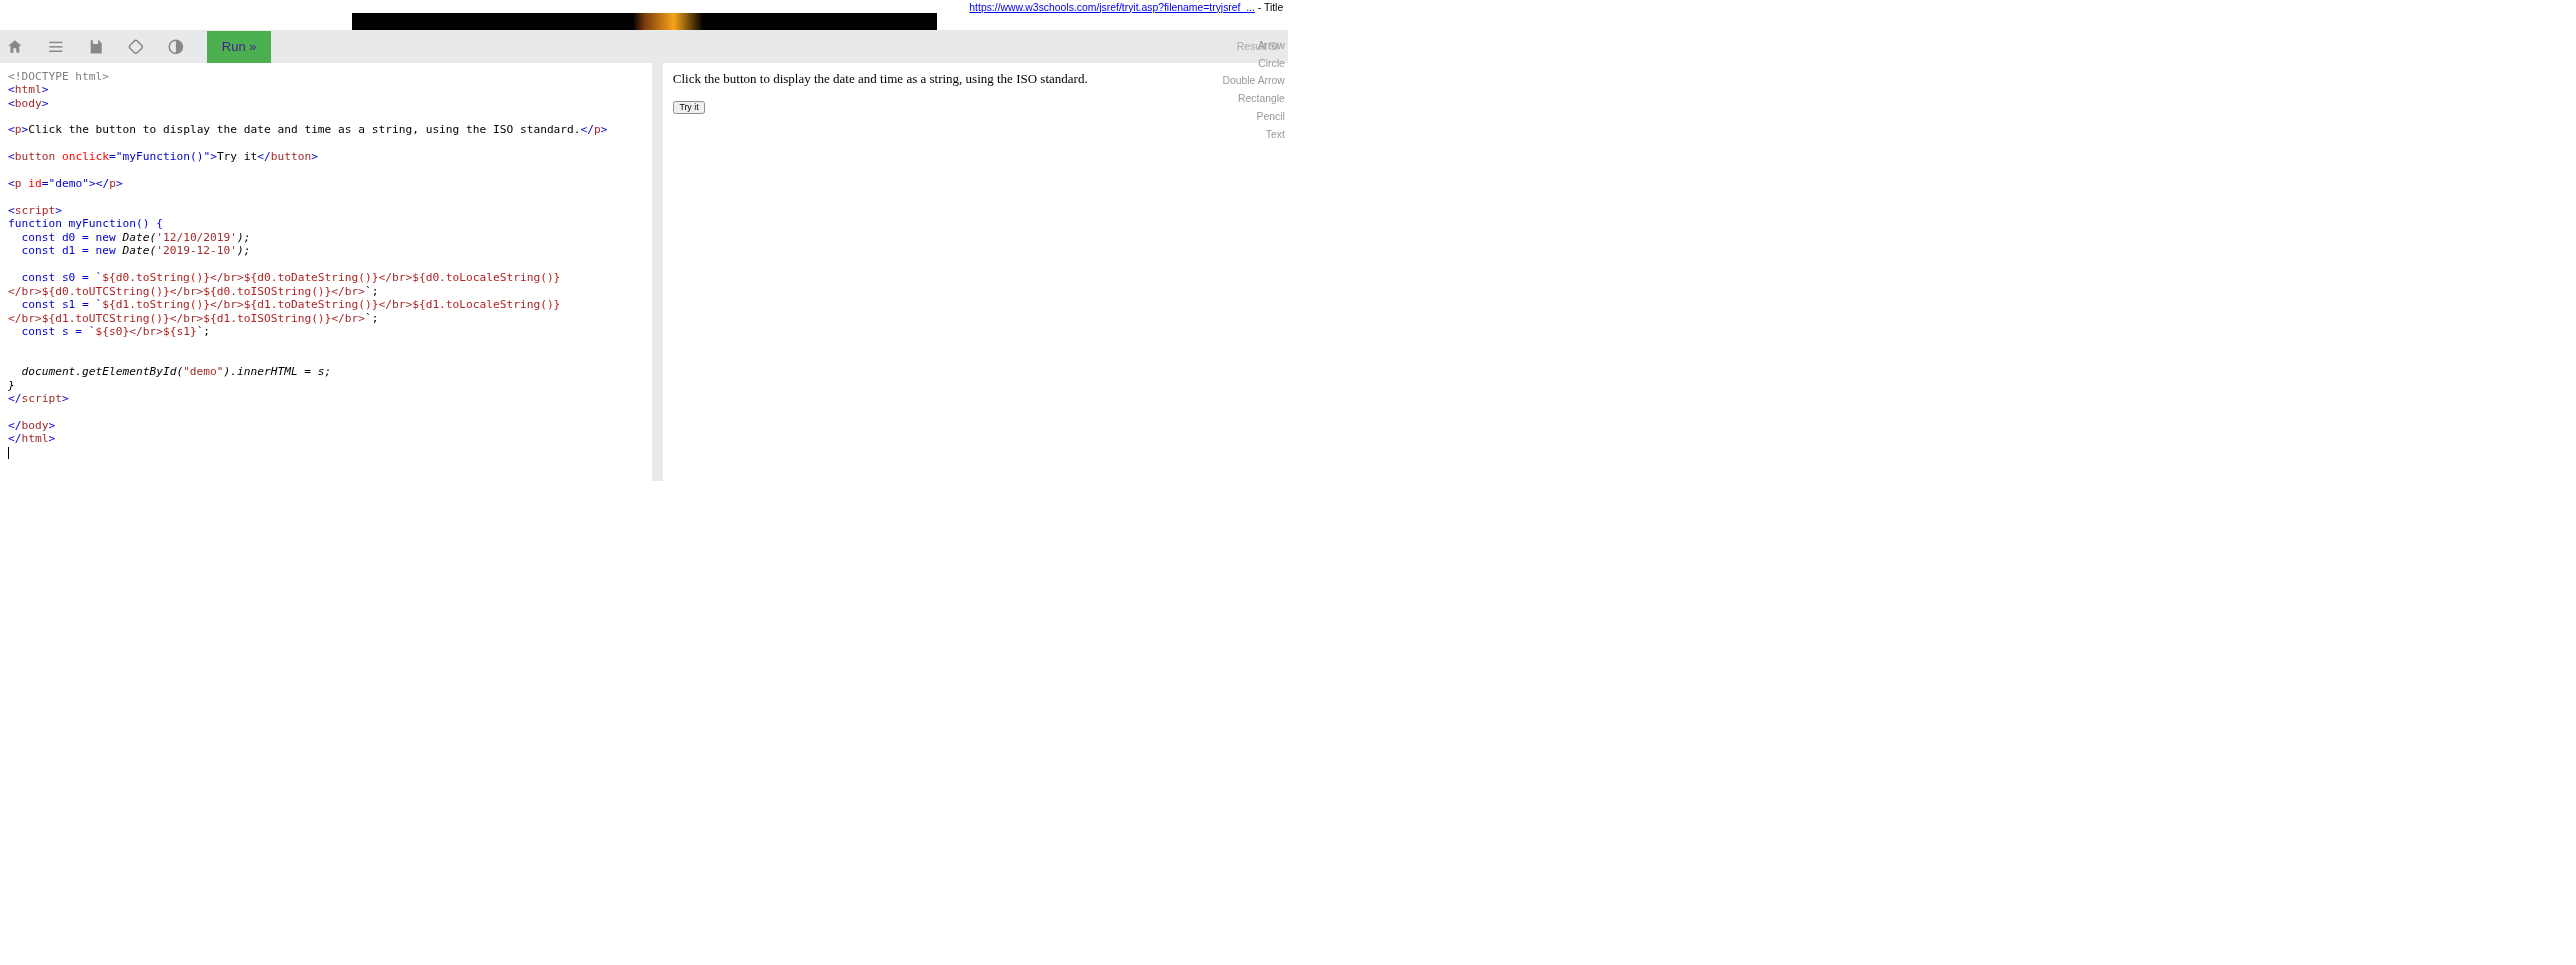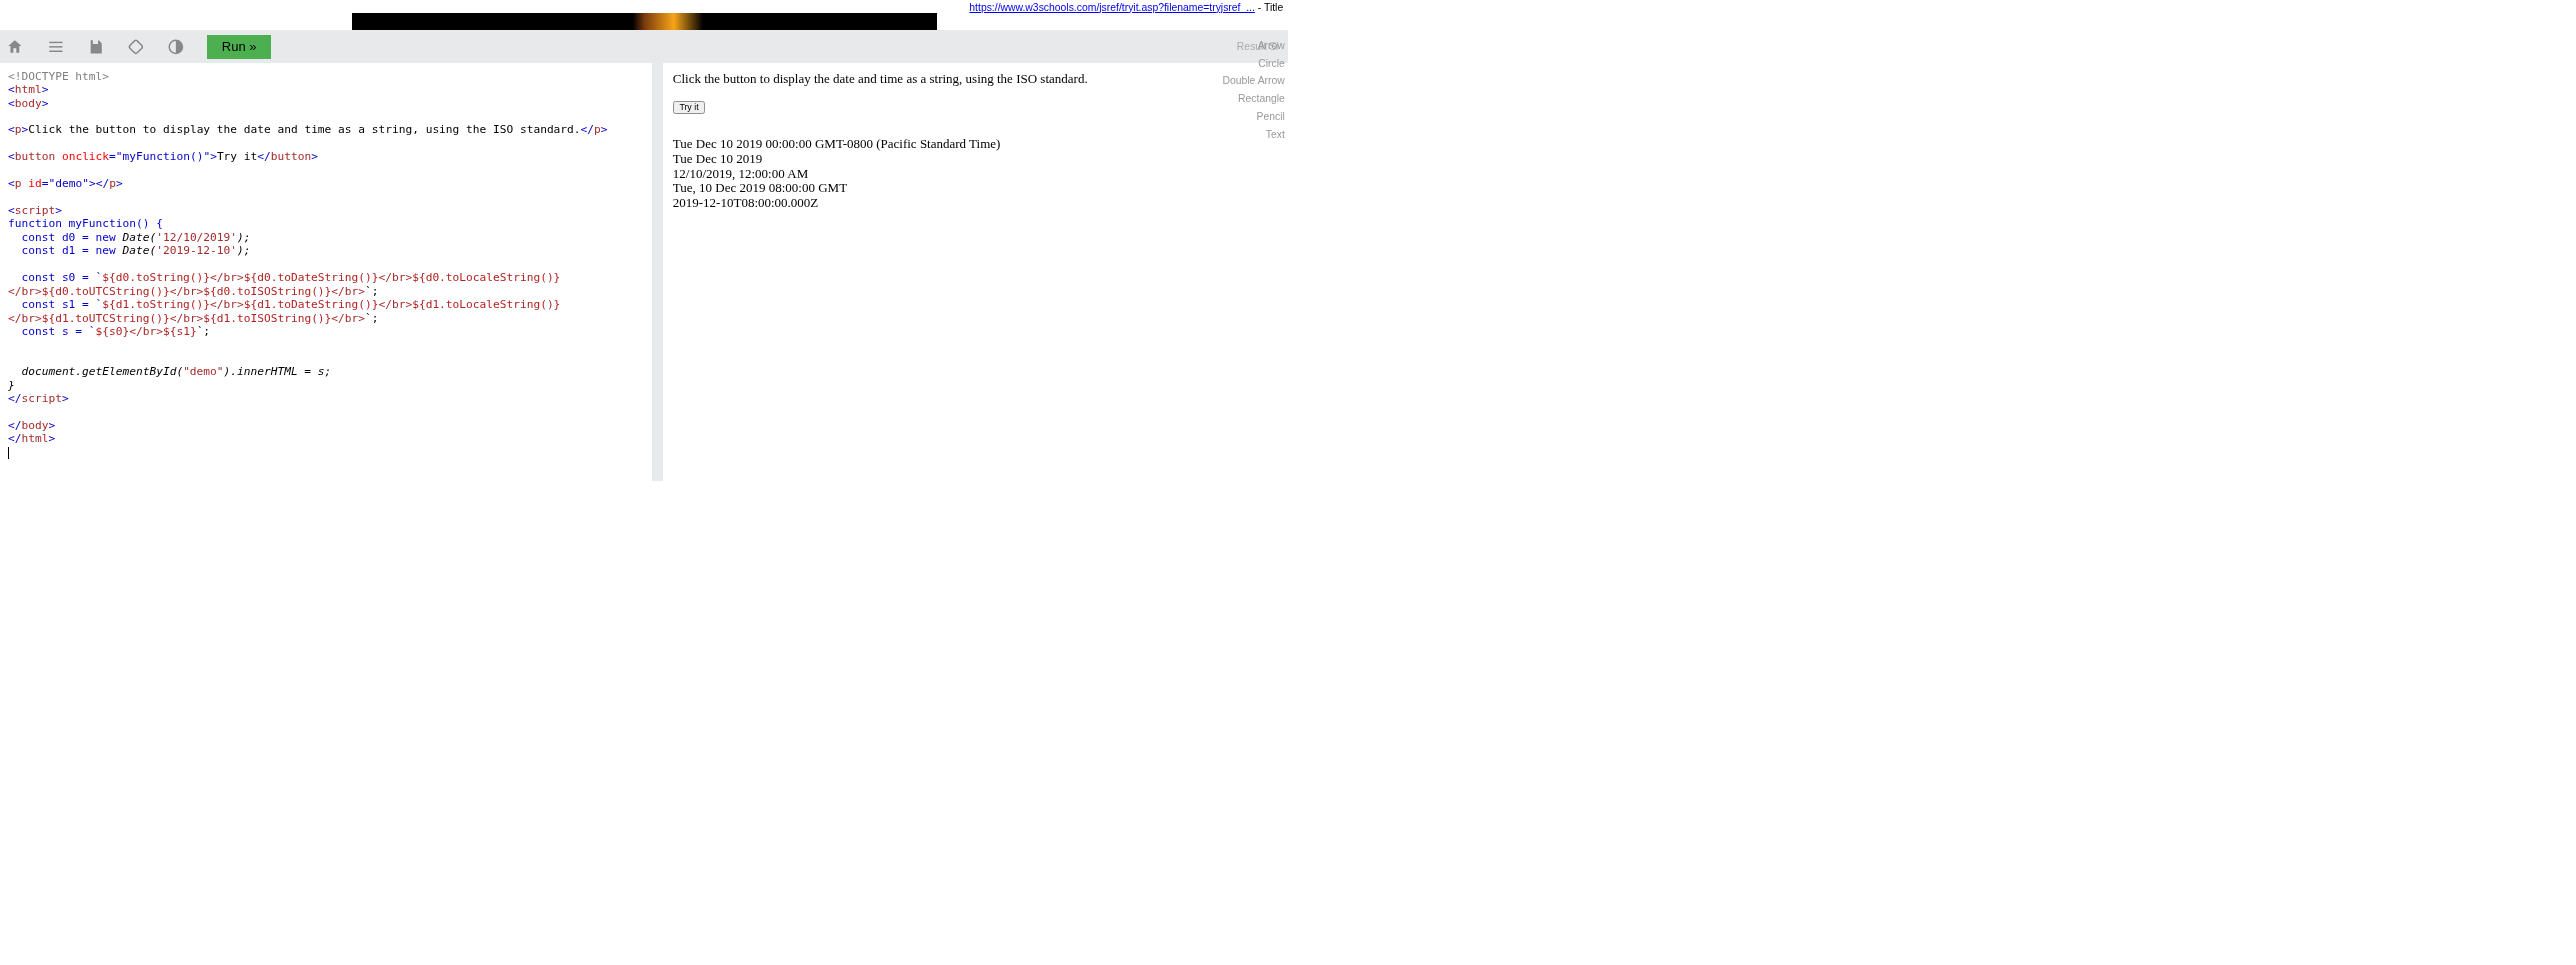--- a/index.html
+++ b/index.html
@@ -8,21 +8,21 @@
 
   .top-link-bar { text-align: right; padding: 1.6px 4.8px 0 0; font-size: 10.4px; font-family: Arial, sans-serif; }
   .top-link-bar a { color: #0000EE; text-decoration: underline; }
   .top-link-bar span.suffix { color: #000; margin-top: 21px; }
 
   .ad-strip { height: 17.7px; margin: 0 auto; width: 585px; background: linear-gradient(90deg,#000 0%, #000 48%, #7a3a0c 50%, #f7a41a 55%, #000 60%, #000 100%); }
 
   .toolbar { background: #e7e9eb; height: 33px; display: flex; align-items: center; padding: 0 6.4px; }
   .tool-icon { width: 17.7px; height: 17.7px; color: #888; margin-right: 22.5px; display: inline-flex; align-items: center; justify-content: center; }
   .tool-icon svg { width: 17.7px; height: 17.7px; fill: #888; }
-  .run-btn { background: #4CAF50; color: #000000; border: none; height: 24px; padding: 0 14.5px; font-size: 13px; cursor: pointer; font-family: Verdana, sans-serif; }
+  .run-btn { background: #4CAF50; color: #4c1d95; border: none; height: 32px; padding: 0 14.5px; font-size: 13px; cursor: pointer; font-family: Verdana, sans-serif; }
   .toolbar-spacer { flex: 1; }
   .result-size { color: #aaa; font-size: 10.4px; padding-right: 3.2px; white-space: nowrap; }
 
   .annot-panel { position: absolute; top: 37px; right: 3.2px; text-align: right; font-size: 10.4px; color: #999; font-family: Arial, sans-serif; line-height: 17.7px; z-index: 5; background: transparent; }
   .annot-panel div { cursor: default; }
 
   .panes { display: flex; height: 418px; }
   .code-pane { width: 652px; padding: 6.4px 6.4px 6.4px 8px; font-family: Consolas, Menlo, monospace; font-size: 11.2px; line-height: 1.2; white-space: pre; overflow: hidden; }
   .divider { width: 11.2px; background: #e7e9eb; cursor: col-resize; }
   .result-pane { flex: 1; padding: 8px 9.6px; font-family: "Times New Roman", serif; font-size: 13px; }
@@ -127,22 +127,15 @@
 
 <span class="t-angle">&lt;/</span><span class="t-tag">body</span><span class="t-angle">&gt;</span>
 <span class="t-angle">&lt;/</span><span class="t-tag">html</span><span class="t-angle">&gt;</span>
 <span class="caret"></span></div>
 
   <div class="divider"></div>
 
   <div class="result-pane">
     <p>Click the button to display the date and time as a string, using the ISO standard.</p>
     <button class="tryit-btn">Try it</button>
-    <div class="output-block">
-      <div>Tue Dec 10 2019 00:00:00 GMT-0800 (Pacific Standard Time)</div>
-      <div>Tue Dec 10 2019</div>
-      <div>12/10/2019, 12:00:00 AM</div>
-      <div>Tue, 10 Dec 2019 08:00:00 GMT</div>
-      <div>2019-12-10T08:00:00.000Z</div>
-    </div>
   </div>
 </div>
 
 
 </body></html>

